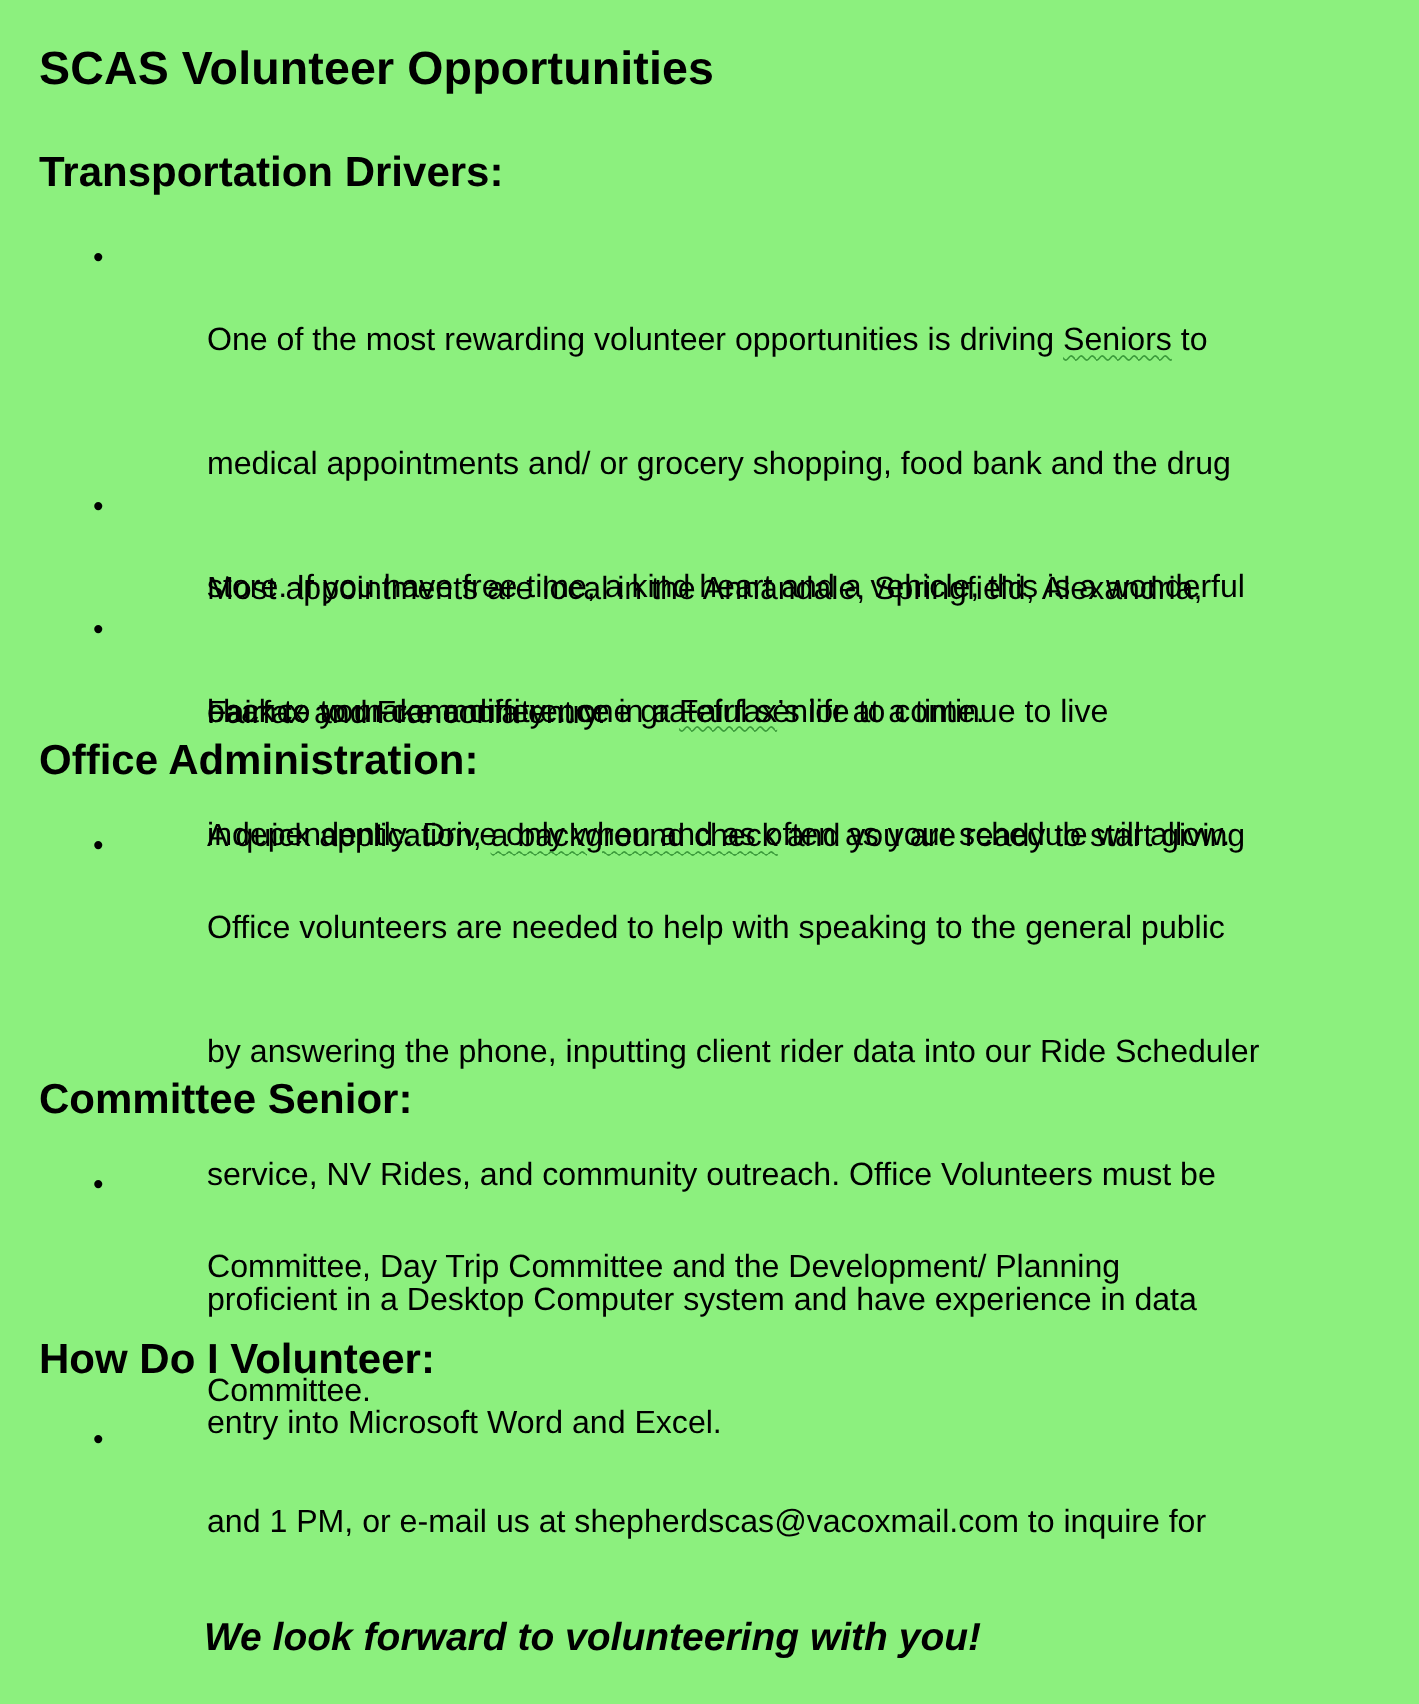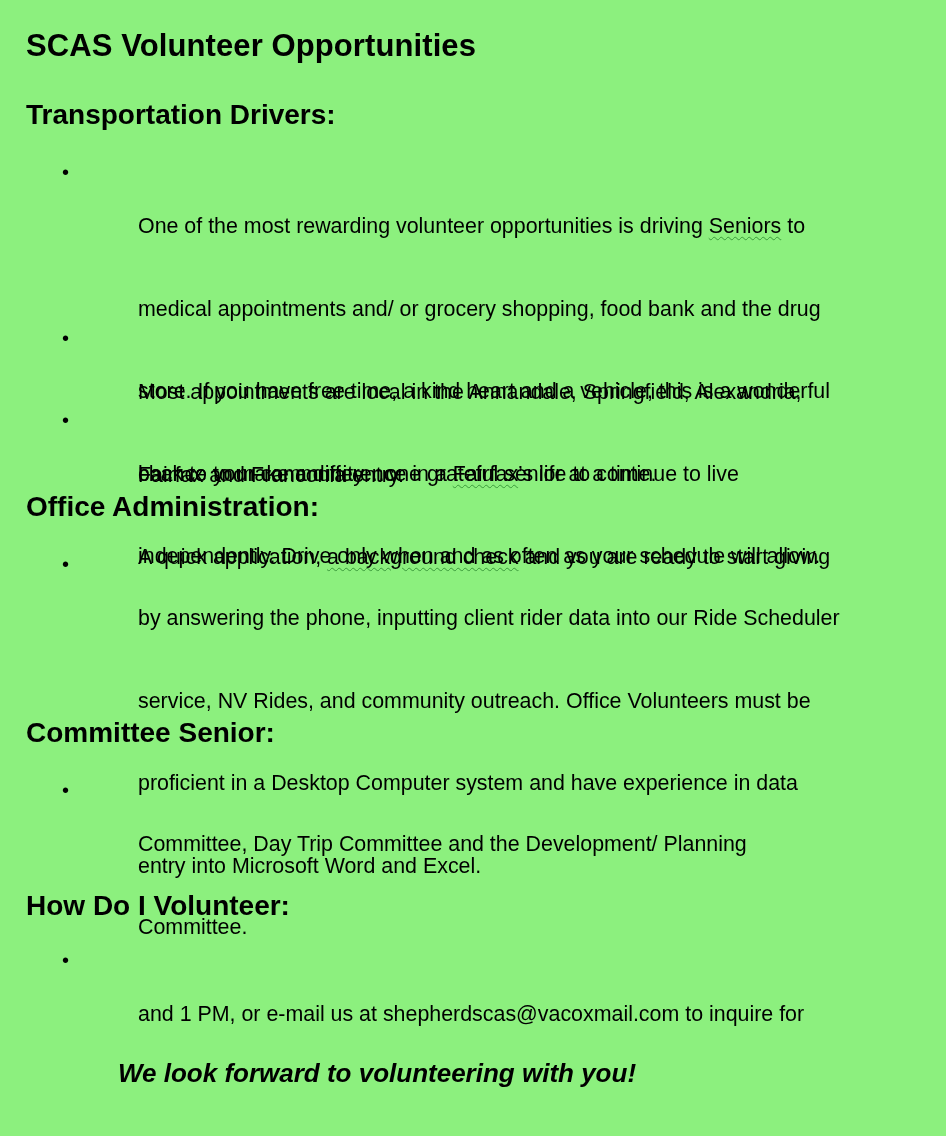--- a/index.html
+++ b/index.html
@@ -35,21 +35,21 @@
   }
   .line { display: block; }
   .squiggle {
     text-decoration: underline wavy #3a9a3a;
     text-decoration-thickness: 1px;
     text-underline-offset: 3px;
   }
   .closing {
     position: absolute; left: 0; width: 754px; top: 1058px;
     text-align: center; font-size: 26px; font-weight: bold; font-style: italic;
-    margin: 0;
+    margin: 18px;
   }
 </style>
 </head>
 <body>
 
 <h1 class="doc-title">SCAS Volunteer Opportunities</h1>
 
 <h2 class="section-heading" style="top:99px">Transportation Drivers:</h2>
 
 <div class="bullet" style="top:158px">
@@ -77,20 +77,21 @@
     <span class="line">back to your community…one grateful senior at a time.</span>
     <span class="line"><span>A quick application, </span><span class="squiggle">a background check</span><span> and you are ready to start giving</span></span>
   </div>
 </div>
 
 <h2 class="section-heading" style="top:491px">Office Administration:</h2>
 
 <div class="bullet" style="top:550px">
   <span class="bullet-dot">•</span>
   <div class="bullet-text">
+    <span class="line">Office volunteers are needed to help with speaking to the general public</span>
     <span class="line">by answering the phone, inputting client rider data into our Ride Scheduler</span>
     <span class="line">service, NV Rides, and community outreach. Office Volunteers must be</span>
     <span class="line">proficient in a Desktop Computer system and have experience in data</span>
     <span class="line">entry into Microsoft Word and Excel.</span>
   </div>
 </div>
 
 <h2 class="section-heading" style="top:717px">Committee Senior:</h2>
 
 <div class="bullet" style="top:776px">

